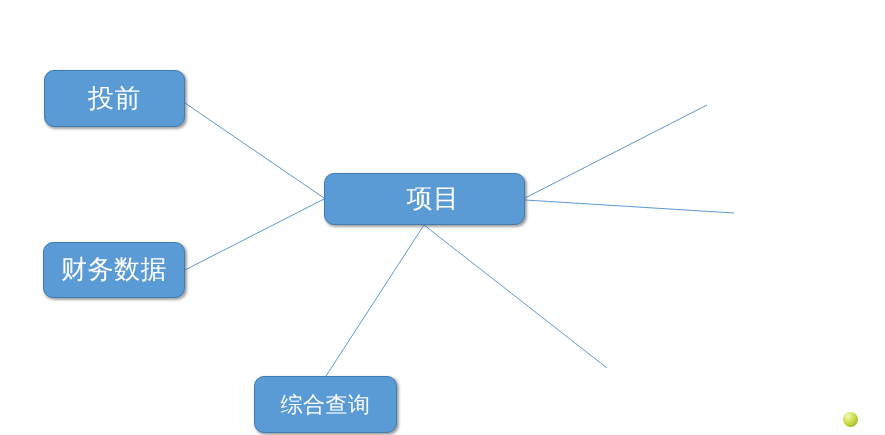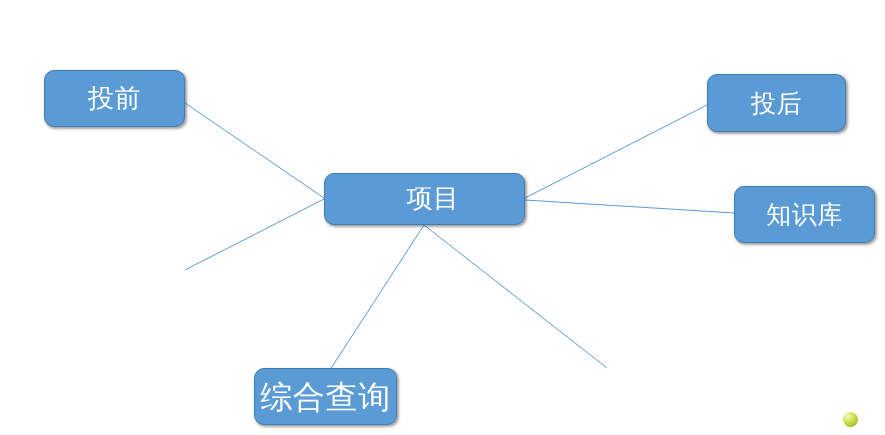--- a/index.html
+++ b/index.html
@@ -79,24 +79,24 @@
   }
   #node-knowledge {
     left: 734px;
     top: 186px;
     width: 141px;
     height: 57px;
     font-size: 25px;
   }
   #node-query {
     left: 254px;
-    top: 368px;
+    top: 376px;
     width: 143px;
     height: 57px;
-    font-size: 32px;
+    font-size: 22px;
   }
   #node-report {
     left: 504px;
     top: 368px;
     width: 229px;
     height: 57px;
     font-size: 25px;
   }
   #marble {
     position: absolute;
@@ -125,32 +125,29 @@
     <line x1="525" y1="198" x2="707" y2="105" stroke="#5b9bd5" stroke-width="1"></line>
     <line x1="525" y1="200" x2="734" y2="213" stroke="#5b9bd5" stroke-width="1"></line>
     <line x1="424" y1="225" x2="326" y2="376" stroke="#5b9bd5" stroke-width="1"></line>
     <line x1="424" y1="225" x2="607" y2="368" stroke="#5b9bd5" stroke-width="1"></line>
   </svg>
 
   <div id="node-pre" class="node">
     <span class="node-label">投前</span>
   </div>
 
+  <div id="node-finance" class="node">
+    <span class="node-label">财务数据</span>
+  </div>
 
   <div id="node-center" class="node">
     <span class="node-label">项目</span>
   </div>
 
-  <div id="node-post" class="node">
-    <span class="node-label">投后</span>
-  </div>
 
-  <div id="node-knowledge" class="node">
-    <span class="node-label">知识库</span>
-  </div>
 
   <div id="node-query" class="node">
     <span class="node-label">综合查询</span>
   </div>
 
 
   <div id="marble"></div>
 
 </div>
 

